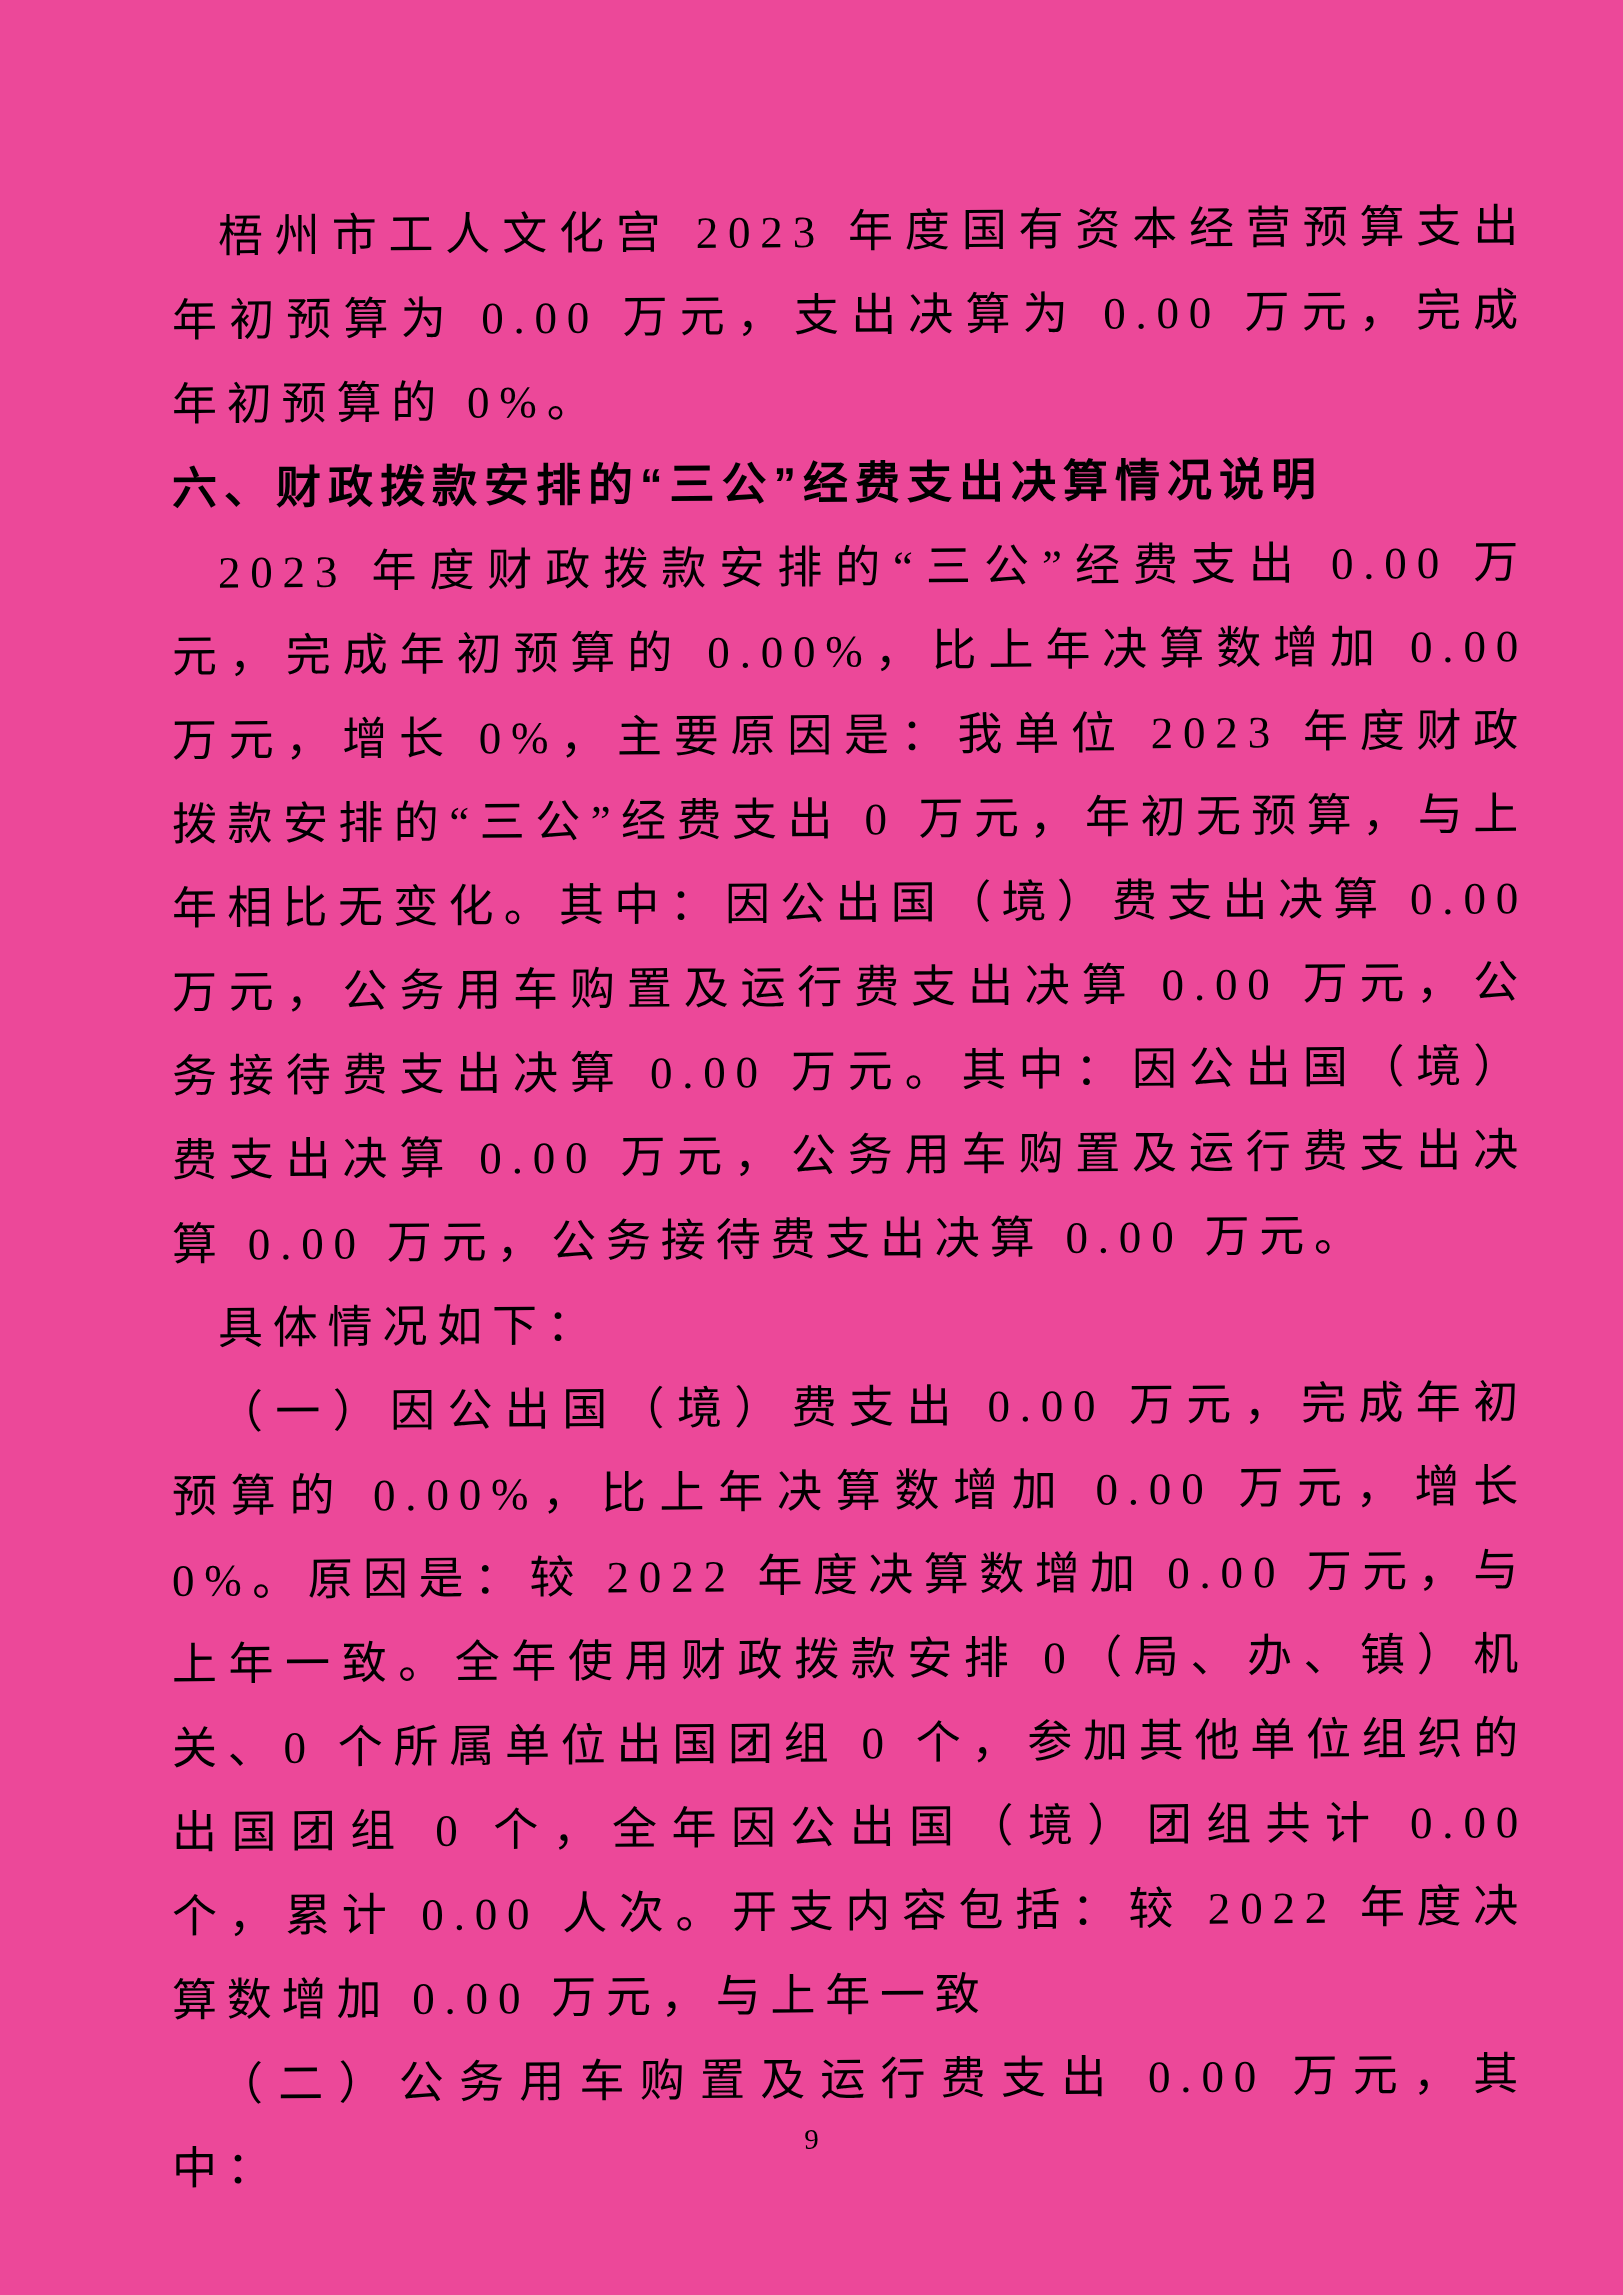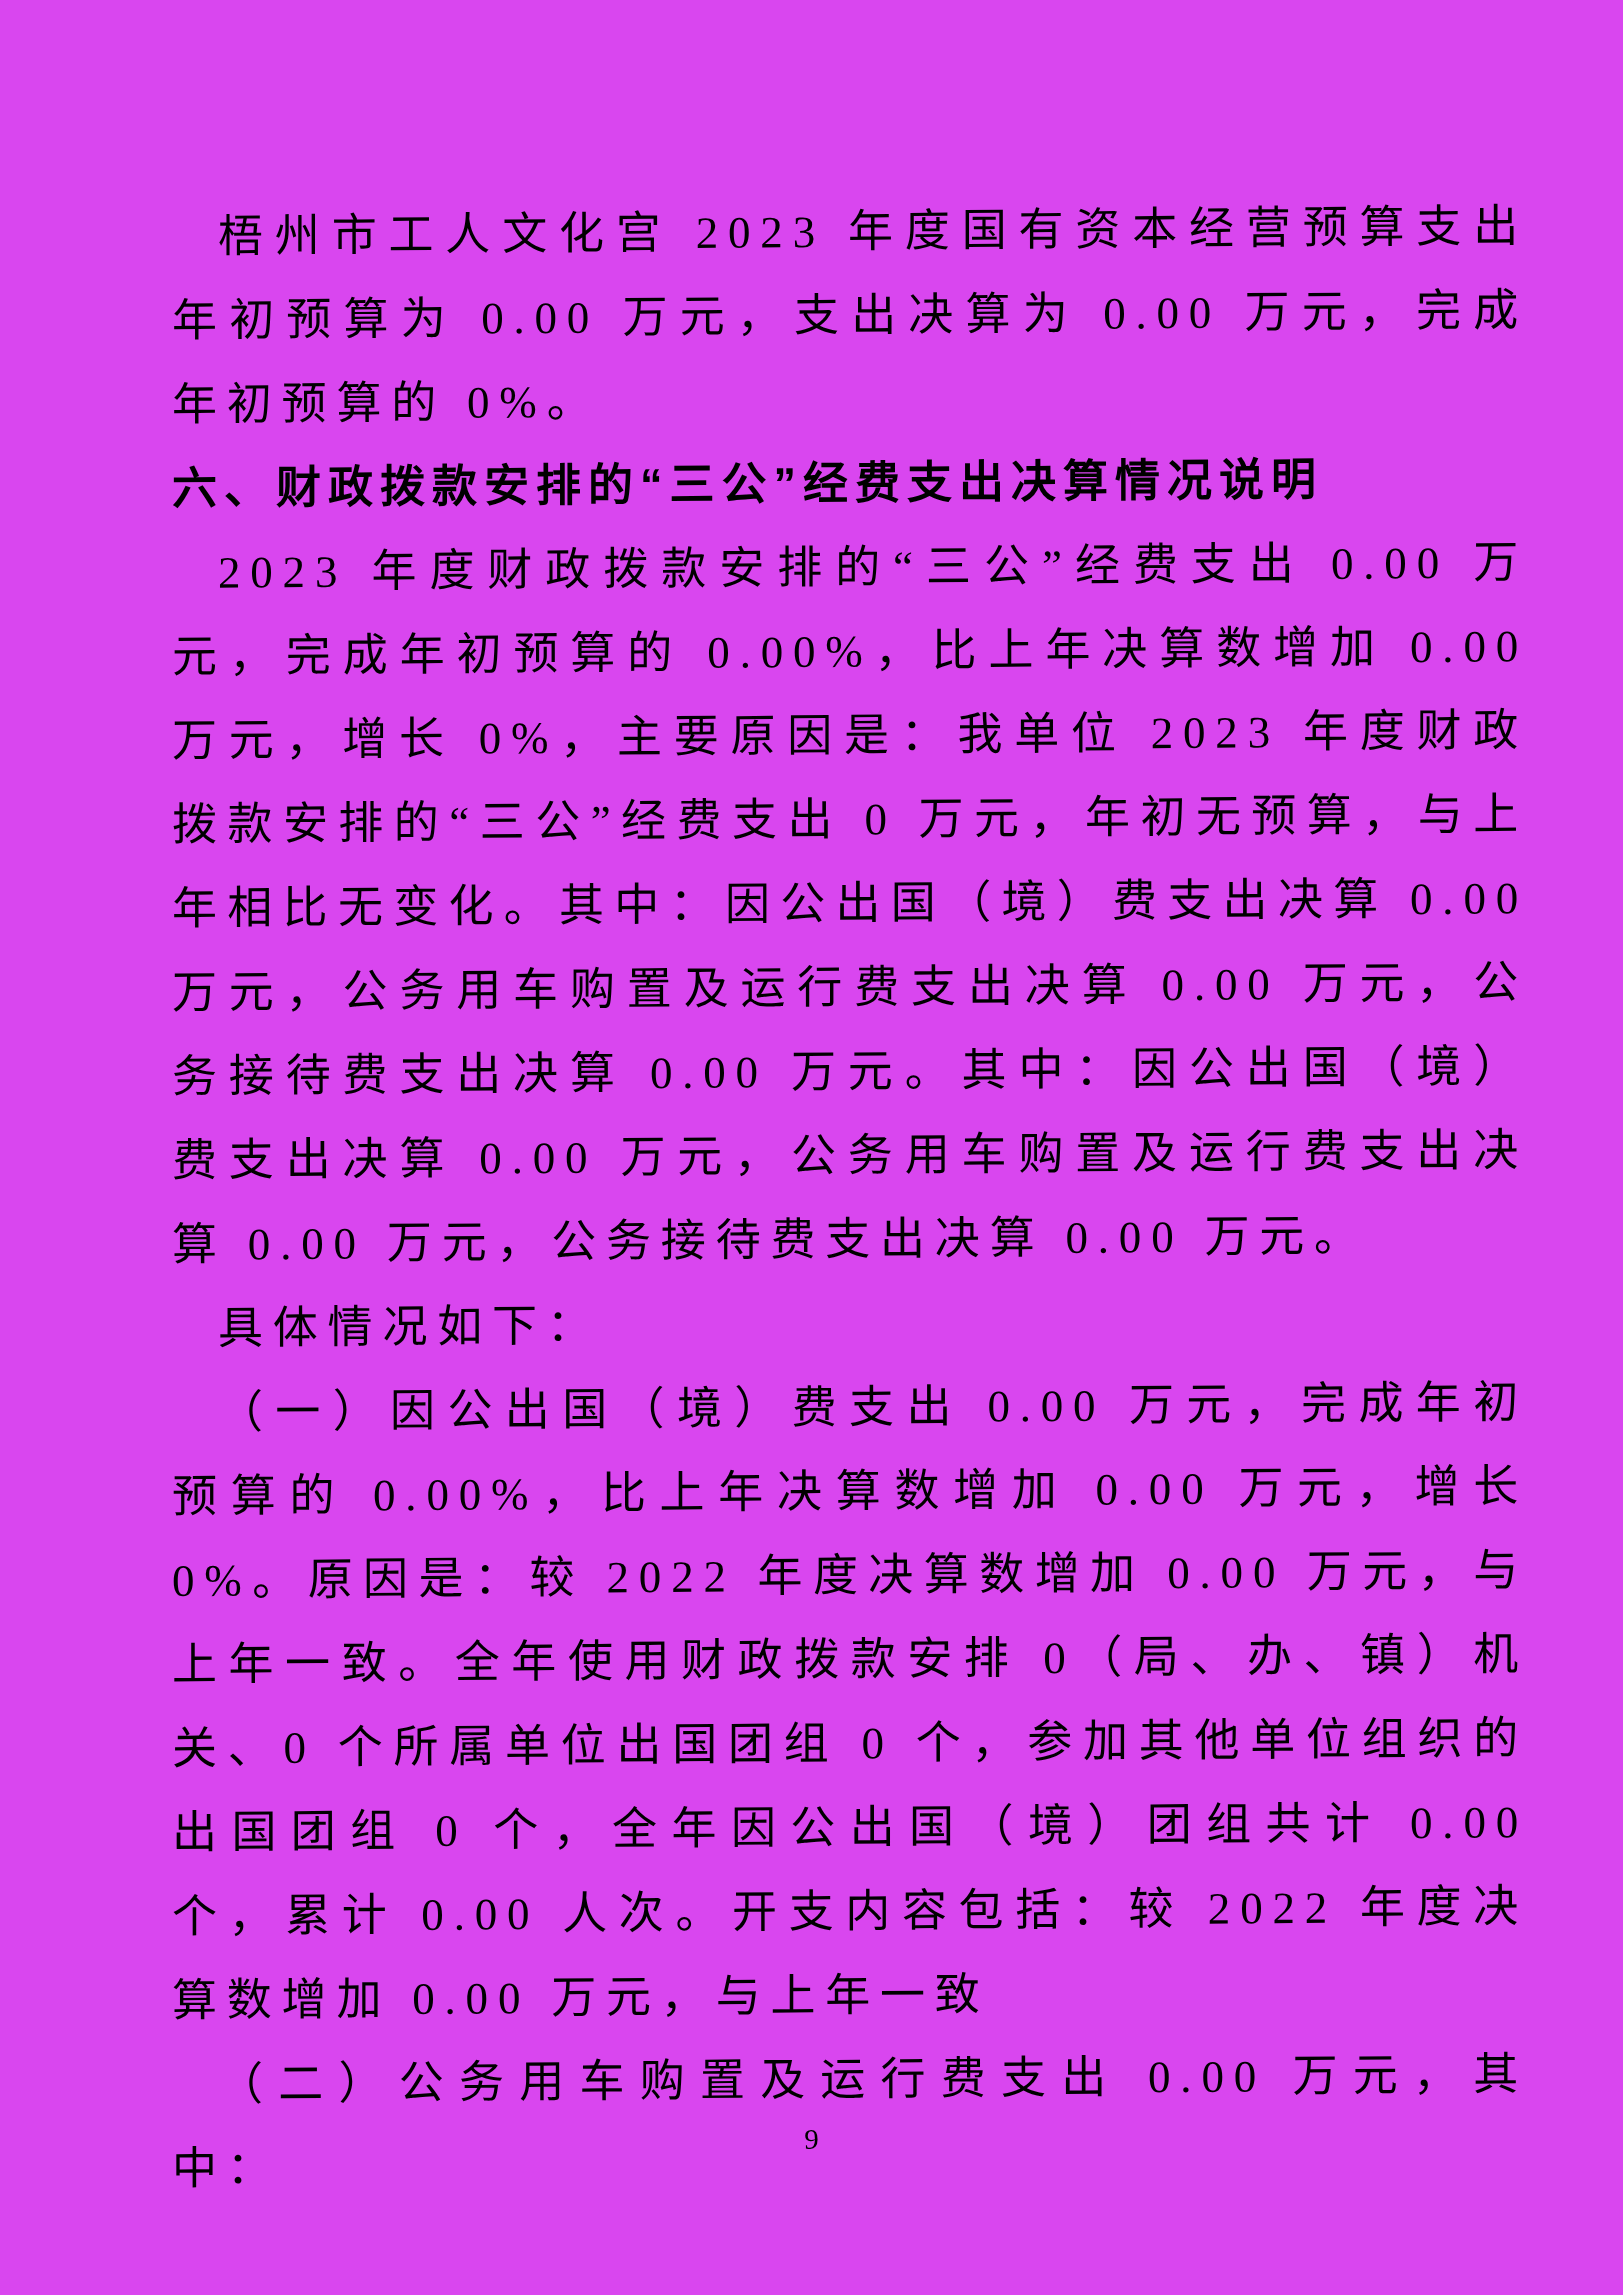--- a/index.html
+++ b/index.html
@@ -4,21 +4,21 @@
 <style>
   html, body {
     margin: 0;
     padding: 0;
     background: #ffffff;
   }
   .page {
     position: relative;
     width: 1623px;
     height: 2295px;
-    background: #d946ef;
+    background: #ec4899;
     overflow: hidden;
     color: #000000;
   }
   .content {
     position: absolute;
     left: 172px;
     top: 195px;
     width: 1356px;
     font-family: "Liberation Serif", serif;
     font-size: 45px;

